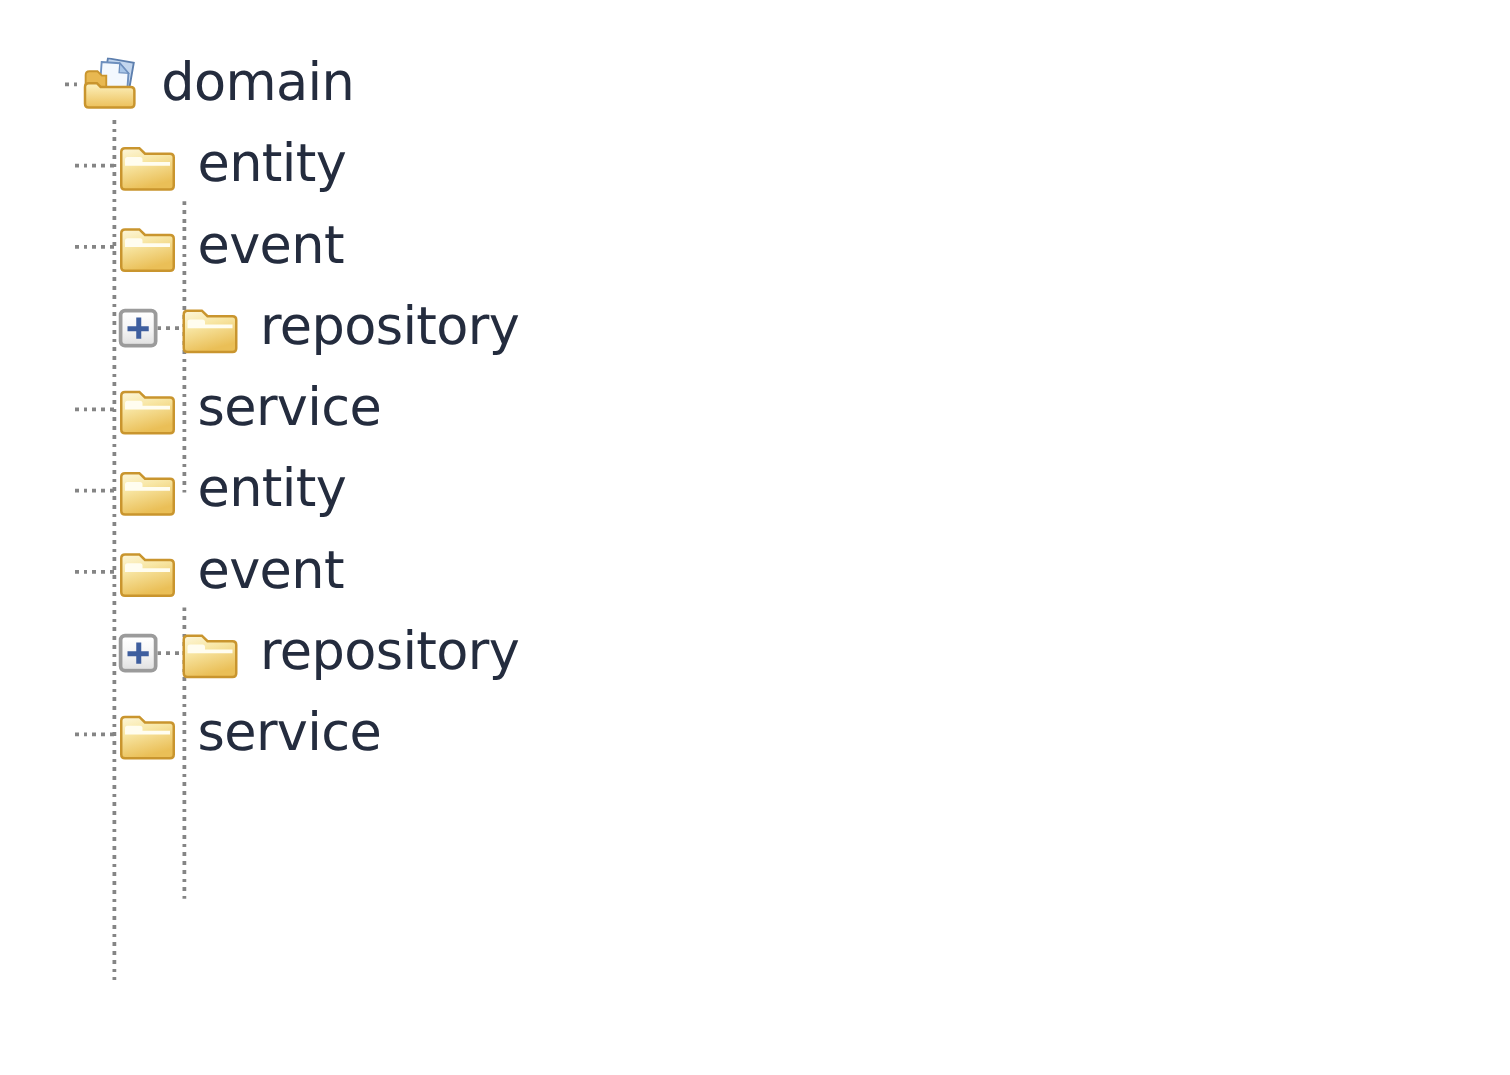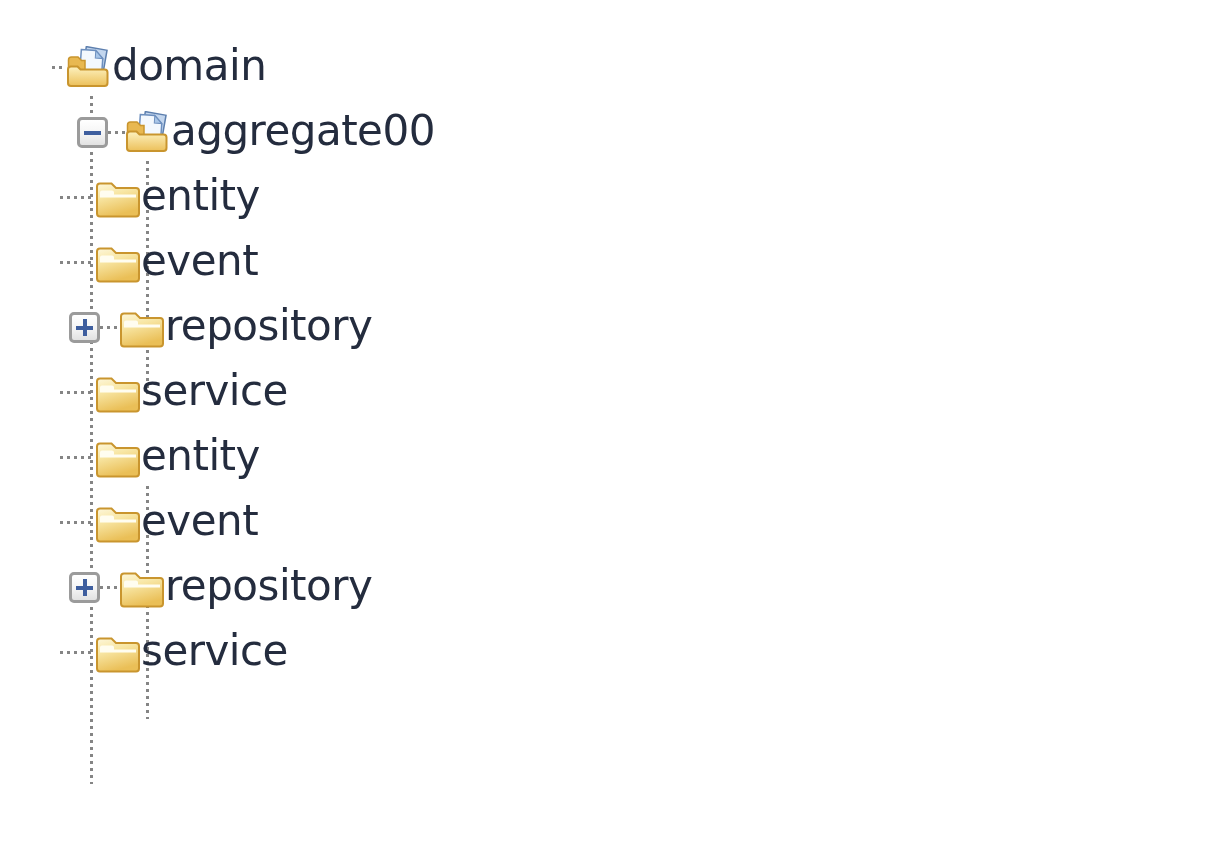--- a/index.html
+++ b/index.html
@@ -14,38 +14,38 @@
   .lines{position:absolute;inset:0;z-index:0;}
   .vline{position:absolute;width:3px;
          background:repeating-linear-gradient(to bottom,var(--line) 0 3px,transparent 3px 7px);}
   .line-a{left:90px;top:96px;height:688px;}
   .line-b{left:146px;top:161px;height:233px;}
   .line-c{left:146px;top:486px;height:233px;}
   
   .row{position:relative;z-index:1;height:65px;display:flex;align-items:center;box-sizing:border-box;}
   .row.lvl0{padding-left:52px;}
   .row.lvl1{padding-left:77px;}
-  .row.lvl2box{padding-left:69px;}
+  .row.lvl2box{padding-left:95px;}
   .row.lvl2{padding-left:60px;}
   .hdots{height:3px;flex:none;
          background:repeating-linear-gradient(to right,var(--line) 0 3px,transparent 3px 7px);}
   .hdots.w10{width:10px;margin-right:4px;}
   .hdots.w17{width:17px;}
   .hdots.w19{width:19px;}
   .hdots.w35{width:35px;}
   
   .ebox{position:relative;flex:none;width:31px;height:31px;box-sizing:border-box;
         border:3px solid var(--box-border);border-radius:5px;
         background:linear-gradient(180deg,#ffffff 0%,#f4f4f4 55%,#e2e2e2 100%);}
   .ebox::before{content:"";position:absolute;left:4px;right:4px;top:50%;margin-top:-2px;height:4px;
         background:var(--box-sign);}
   .ebox.plus::after{content:"";position:absolute;top:4px;bottom:4px;left:50%;margin-left:-2px;width:4px;
         background:var(--box-sign);}
   .nicon{flex:none;width:46px;height:44px;display:block;}
-  .label{font-size:42px;letter-spacing:-0.5px;color:var(--text);
+  .label{margin-left:17px;font-size:42px;letter-spacing:-0.5px;color:var(--text);
          line-height:1;white-space:nowrap;padding-bottom:4px;}
   .defs-holder{position:absolute;width:0;height:0;overflow:hidden;}
 </style>
 </head>
 <body>
 
 <div class="stage">
 
   <svg class="defs-holder" aria-hidden="true">
     <defs>
@@ -85,28 +85,20 @@
     </div>
 
     <div class="row lvl0">
       <span class="hdots w10"></span>
       <svg class="nicon">
           <use href="#sym-folder-open"></use>
         </svg>
       <span class="label">domain</span>
     </div>
 
-    <div class="row lvl1">
-      <span class="ebox minus"></span>
-      <span class="hdots w17"></span>
-      <svg class="nicon">
-          <use href="#sym-folder-open"></use>
-        </svg>
-      <span class="label">aggregate00</span>
-    </div>
 
     <div class="row lvl2">
       <span class="hdots w35"></span>
       <svg class="nicon">
           <use href="#sym-folder-closed"></use>
         </svg>
       <span class="label">entity</span>
     </div>
 
     <div class="row lvl2">

